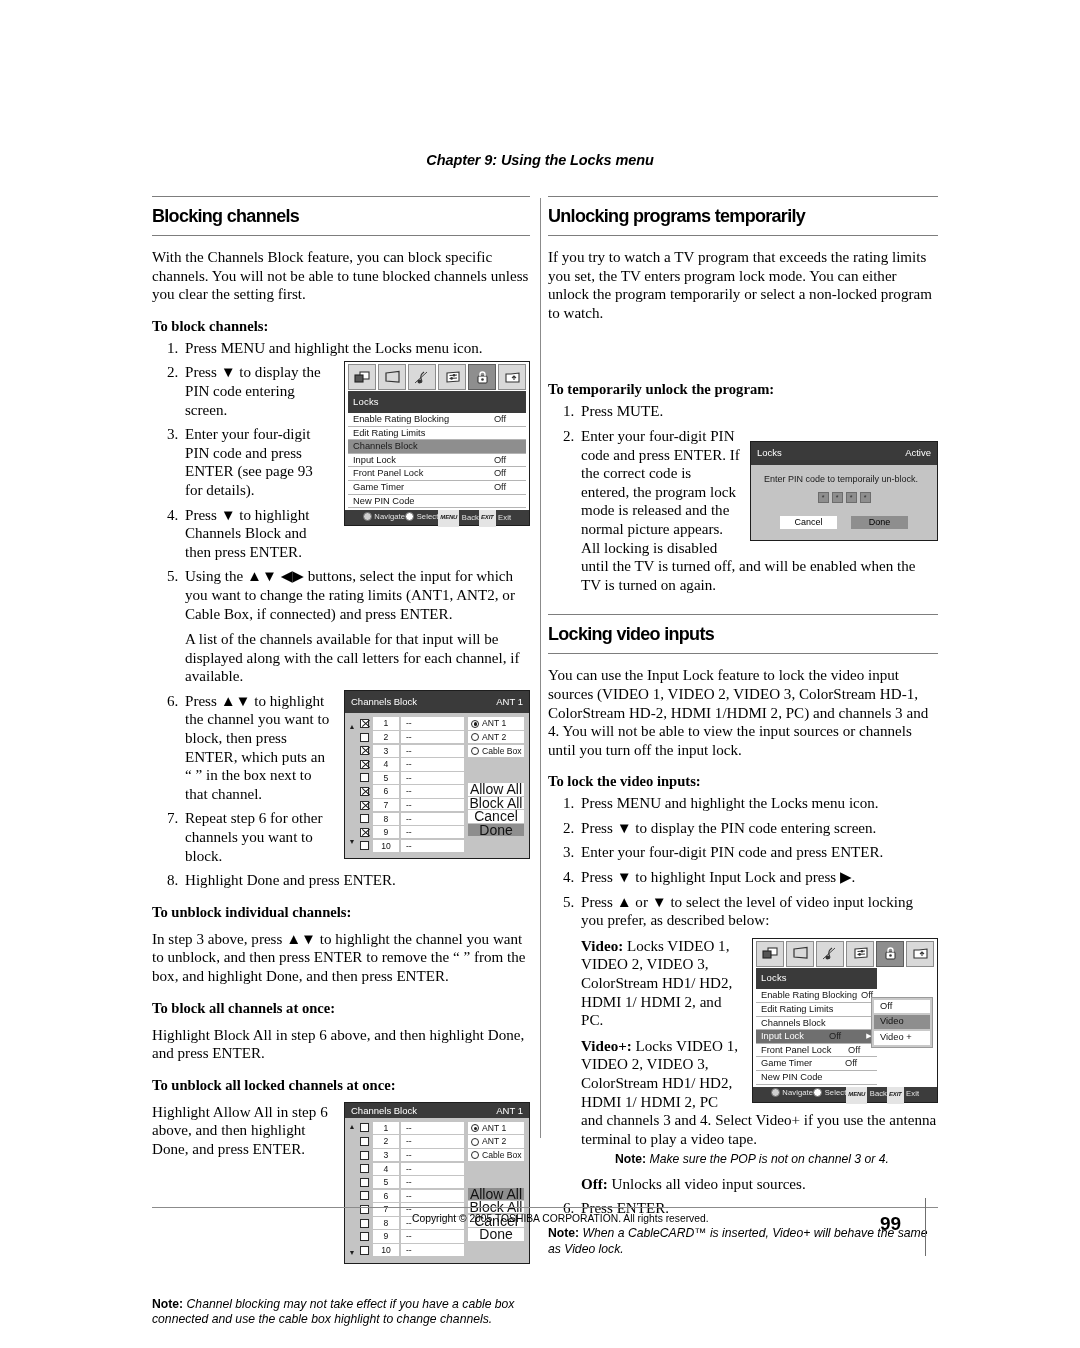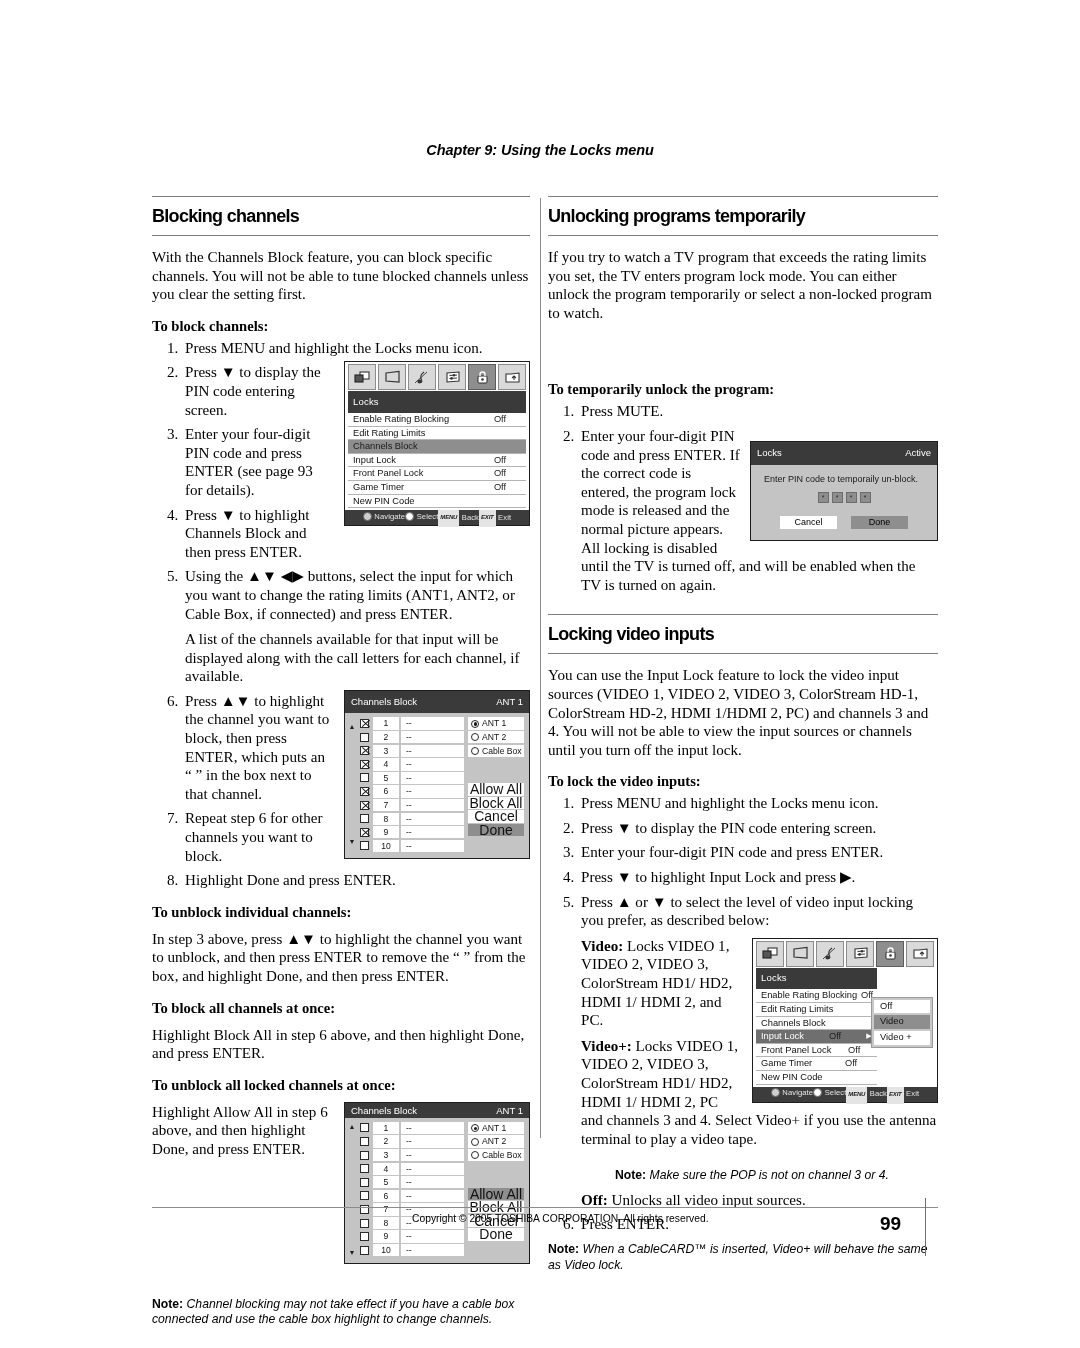--- a/index.html
+++ b/index.html
@@ -9,21 +9,21 @@
     background:#ffffff;
     font-family:"Liberation Serif", serif;
     color:#000;
     position:relative;
     overflow:hidden;
   }
   .page { position:absolute; inset:0; }
 
   
   .runhead {
-    position:absolute; top:142px; left:0; width:1080px;
+    position:absolute; top:152px; left:0; width:1080px;
     text-align:center;
     font-family:"Liberation Sans", sans-serif;
     font-weight:bold; font-style:italic;
     font-size:14.5px; letter-spacing:-0.1px;
   }
 
   
   .col { position:absolute; top:196px; }
   .col-left  { left:152px;  width:378px; }
   .col-right { left:548px;  width:390px; }
@@ -705,21 +705,21 @@
         </div>
 
         <p class="sublead">
           <span class="inline-b">Video:</span>
           <span>Locks VIDEO 1, VIDEO 2, VIDEO 3, ColorStream HD1/ HD2, HDMI 1/ HDMI 2, and PC.</span>
         </p>
         <p class="sublead">
           <span class="inline-b">Video+:</span>
           <span>Locks VIDEO 1, VIDEO 2, VIDEO 3, ColorStream HD1/ HD2, HDMI 1/ HDMI 2, PC and channels 3 and 4. Select Video+ if you use the antenna terminal to play a video tape.</span>
         </p>
-        <div class="note note-indent" style="margin-top:20px;">
+        <div class="note note-indent" style="margin-top:4px;">
           <b>Note:</b>
           <span>Make sure the POP is not on channel 3 or 4.</span>
         </div>
         <p class="sublead">
           <span class="inline-b">Off:</span>
           <span>Unlocks all video input sources.</span>
         </p>
       </li>
       <li>Press ENTER.</li>
     </ol>

